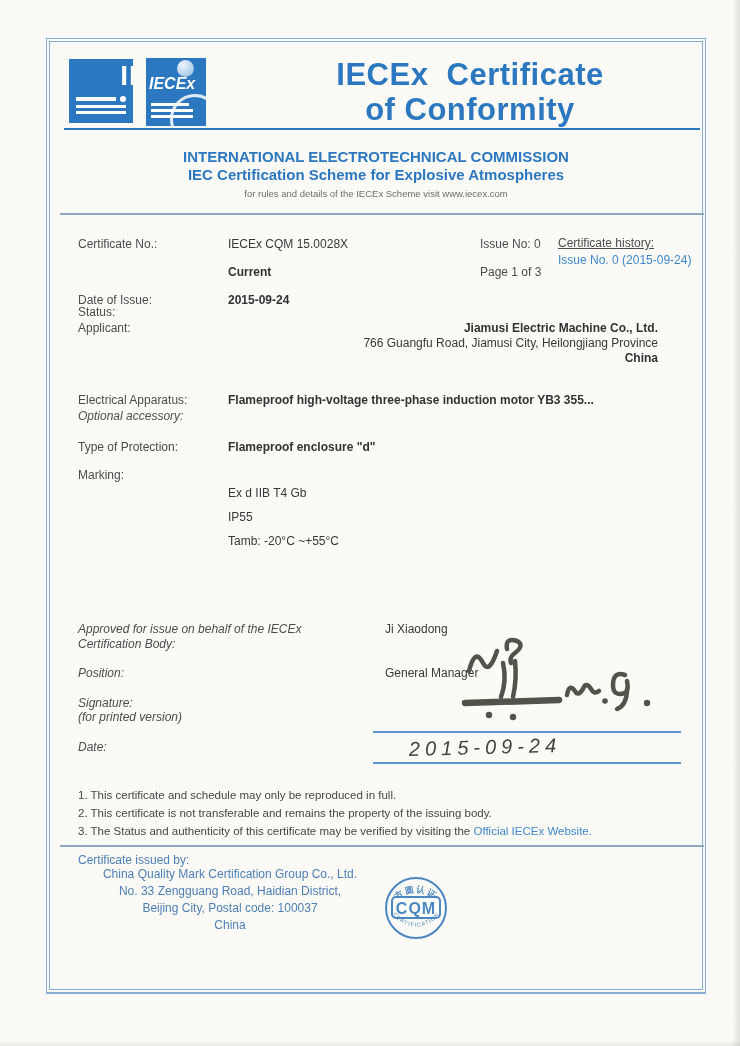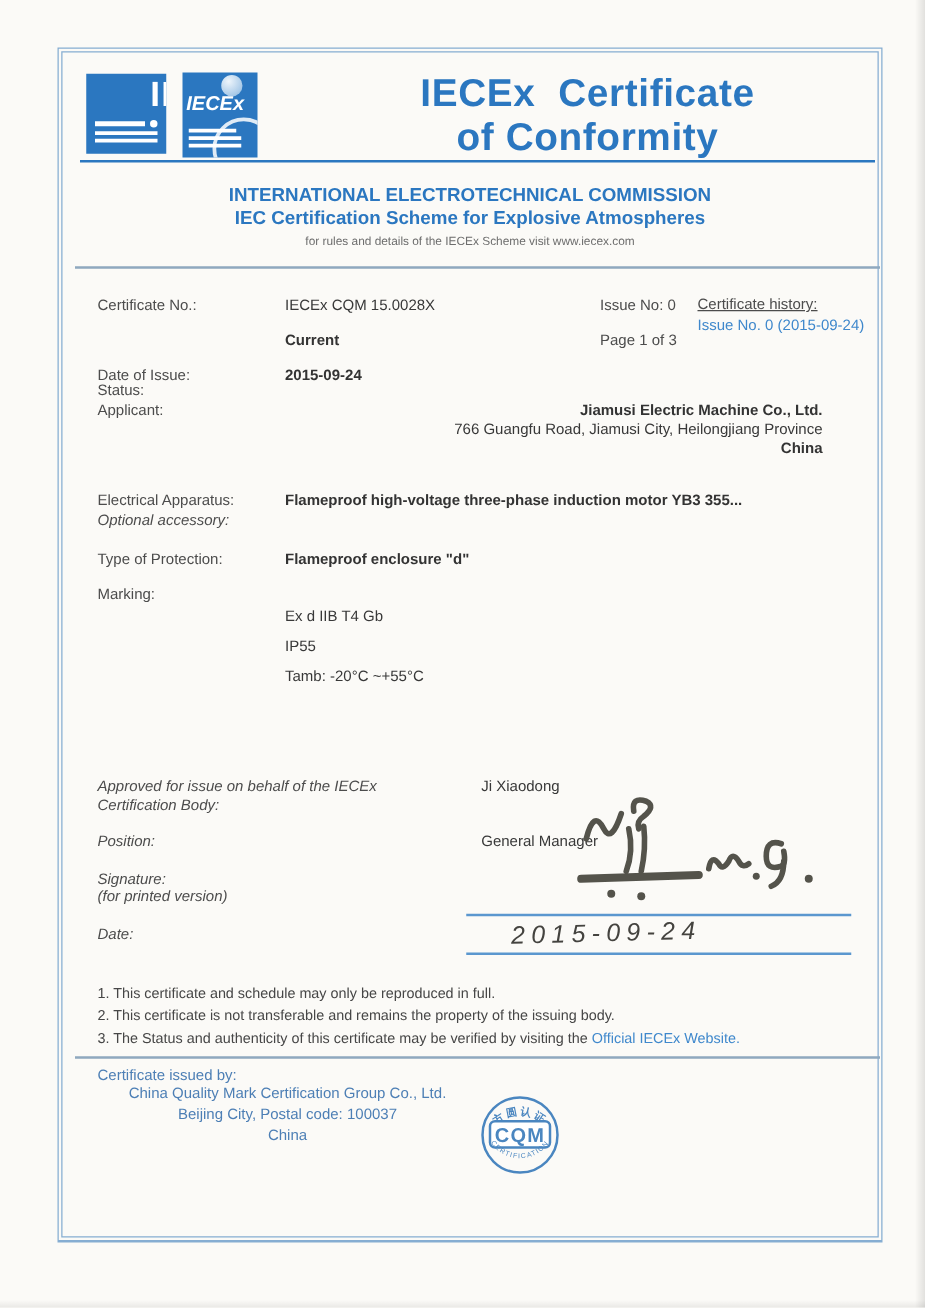--- a/index.html
+++ b/index.html
@@ -168,20 +168,21 @@
 <div class="abs note" style="left:78px;top:807px;">2. This certificate is not transferable and remains the property of the issuing body.</div>
 <div class="abs note" style="left:78px;top:825px;">
   <span>3. The Status and authenticity of this certificate may be verified by visiting the </span><span class="link">Official IECEx Website.</span>
 </div>
 
 <div class="abs rule-thin" style="left:60px;top:845px;width:644px;height:1.5px;"></div>
 
 <div class="abs issuer" style="left:78px;top:853px;">Certificate issued by:</div>
 <div class="abs issuer issuer-block" style="left:95px;top:866px;width:270px;">
   <div>China Quality Mark Certification Group Co., Ltd.</div>
+  <div>No. 33 Zengguang Road, Haidian District,</div>
   <div>Beijing City, Postal code: 100037</div>
   <div>China</div>
 </div>
 
 <svg class="abs" style="left:383px;top:871px;" width="66" height="72" viewBox="0 0 66 72">
   <defs>
     <path id="arcTop" d="M 8,38 A 27 27 0 0 1 58,38"></path>
     <path id="arcBot" d="M 7,38 A 28 28 0 0 0 59,38"></path>
   </defs>
   <circle cx="33" cy="37" r="30" fill="none" stroke="#4a86c0" stroke-width="2"></circle>

